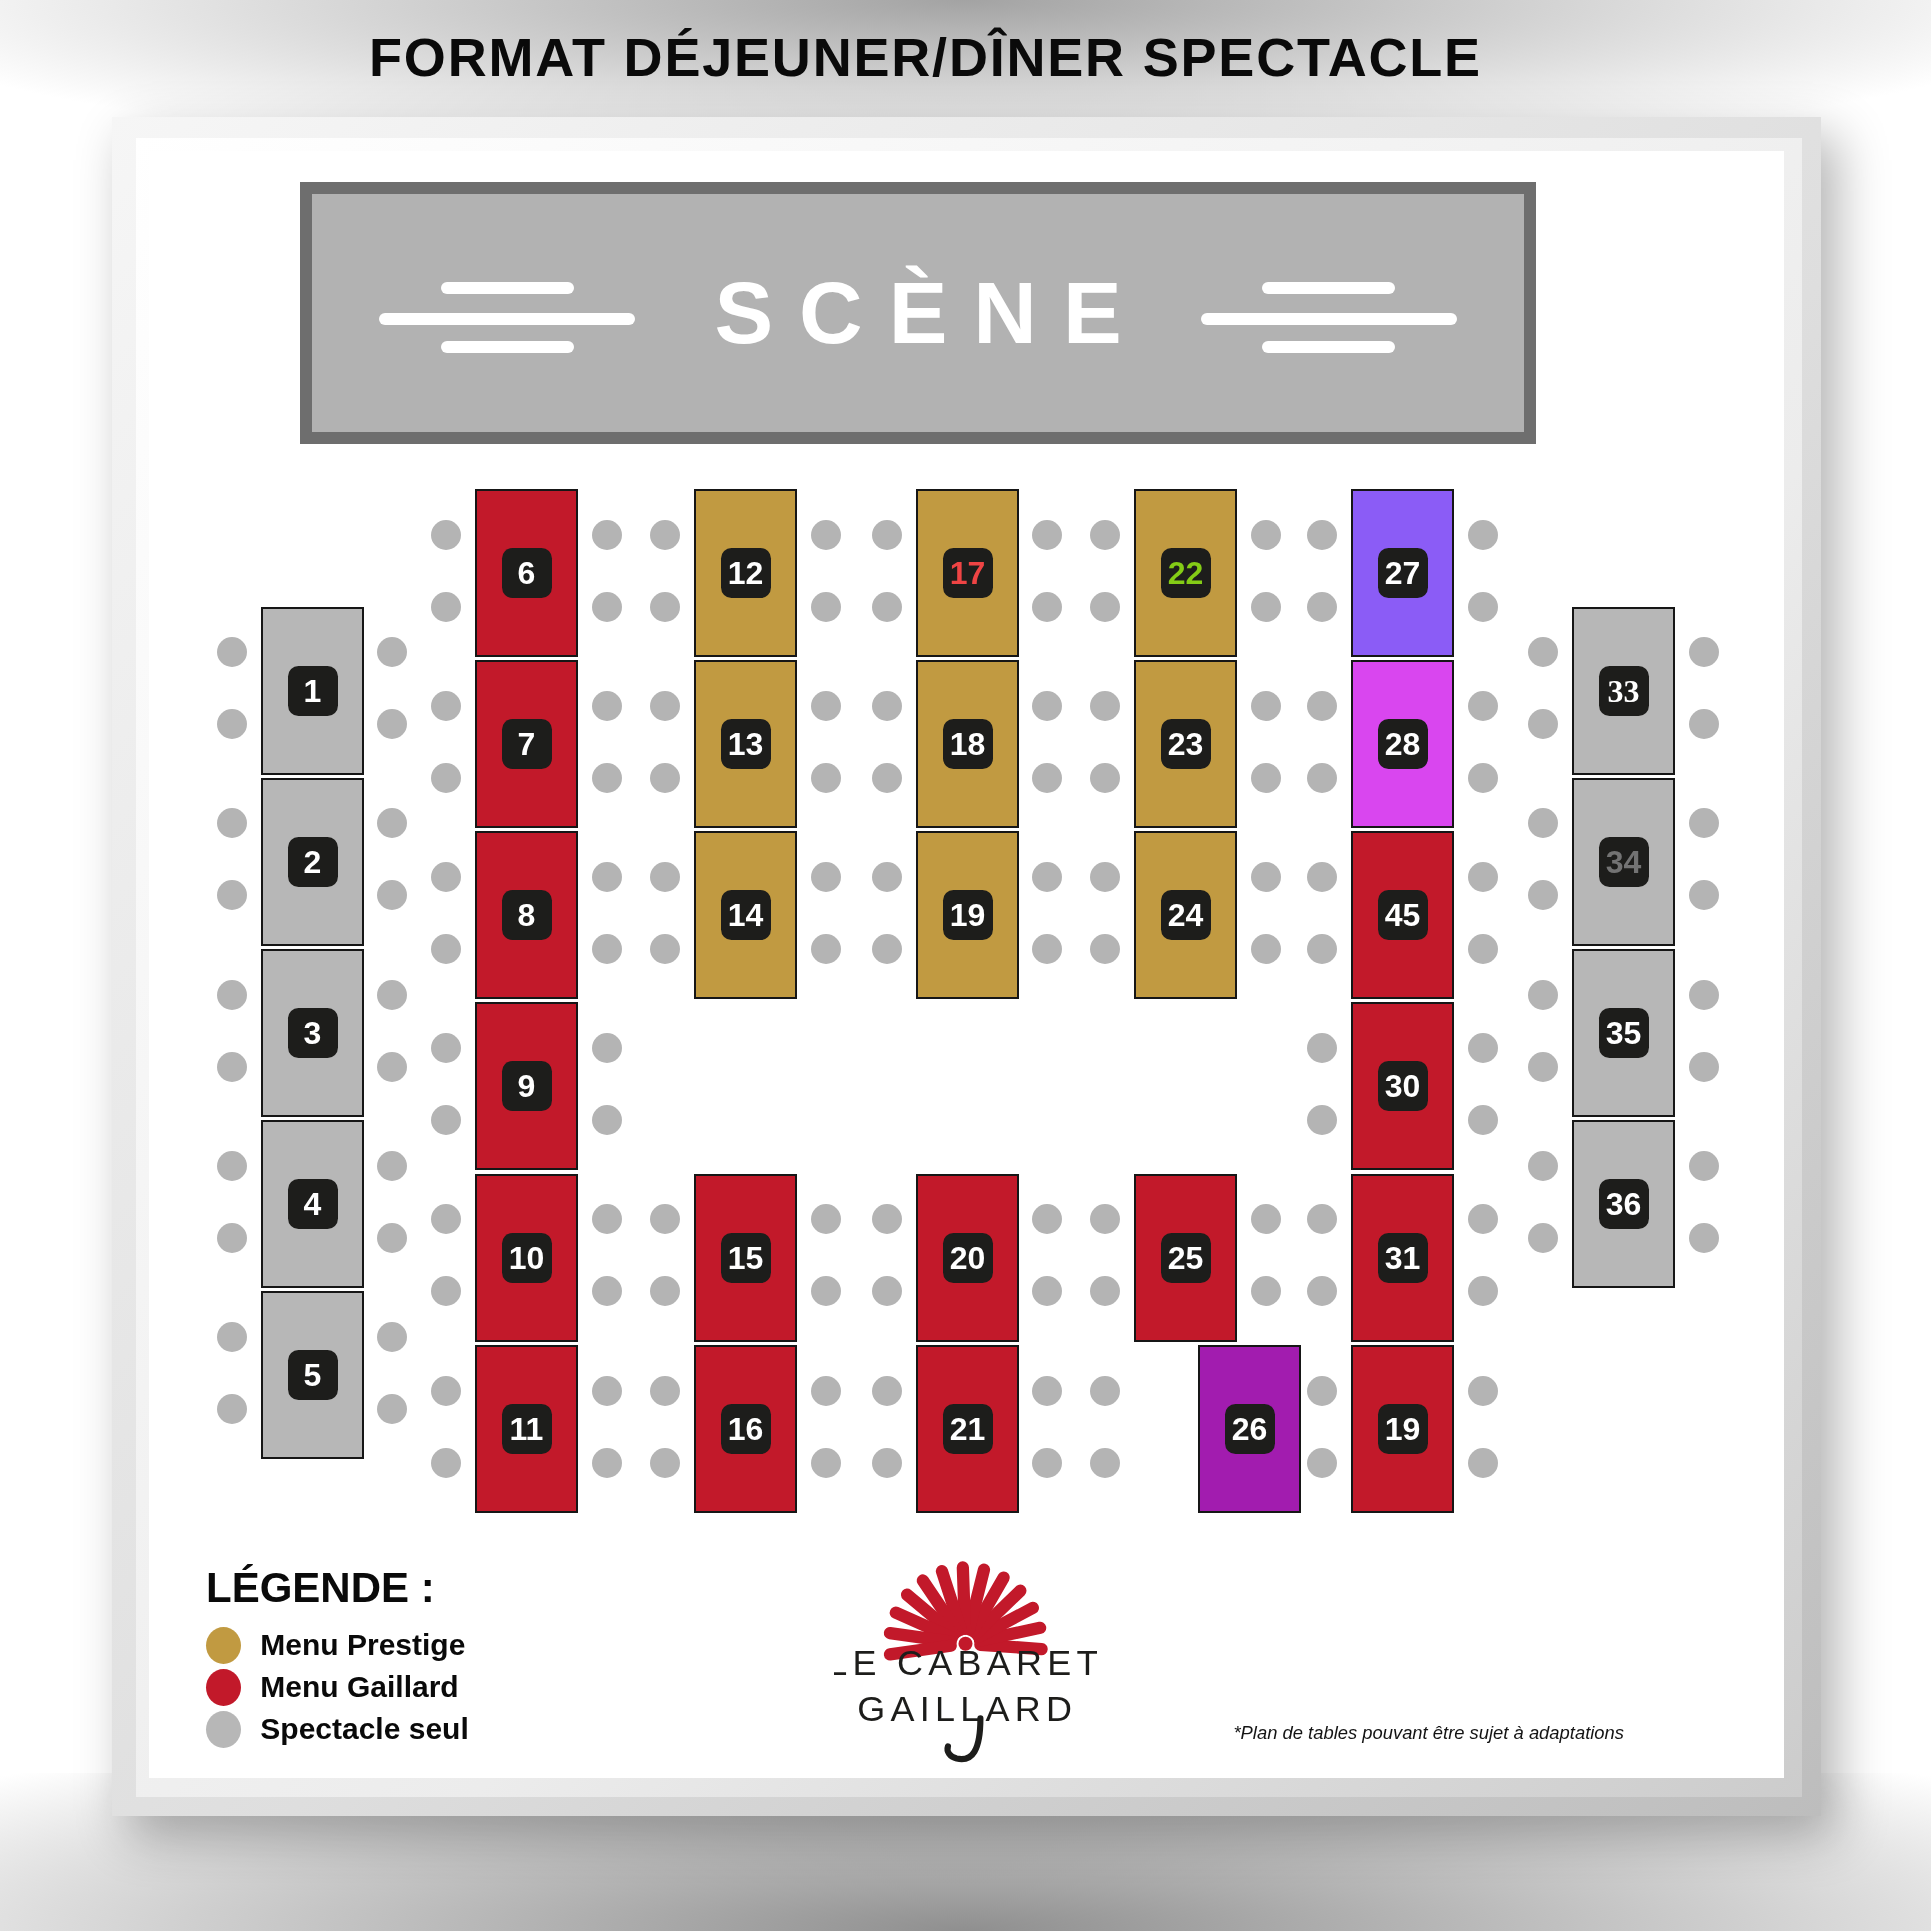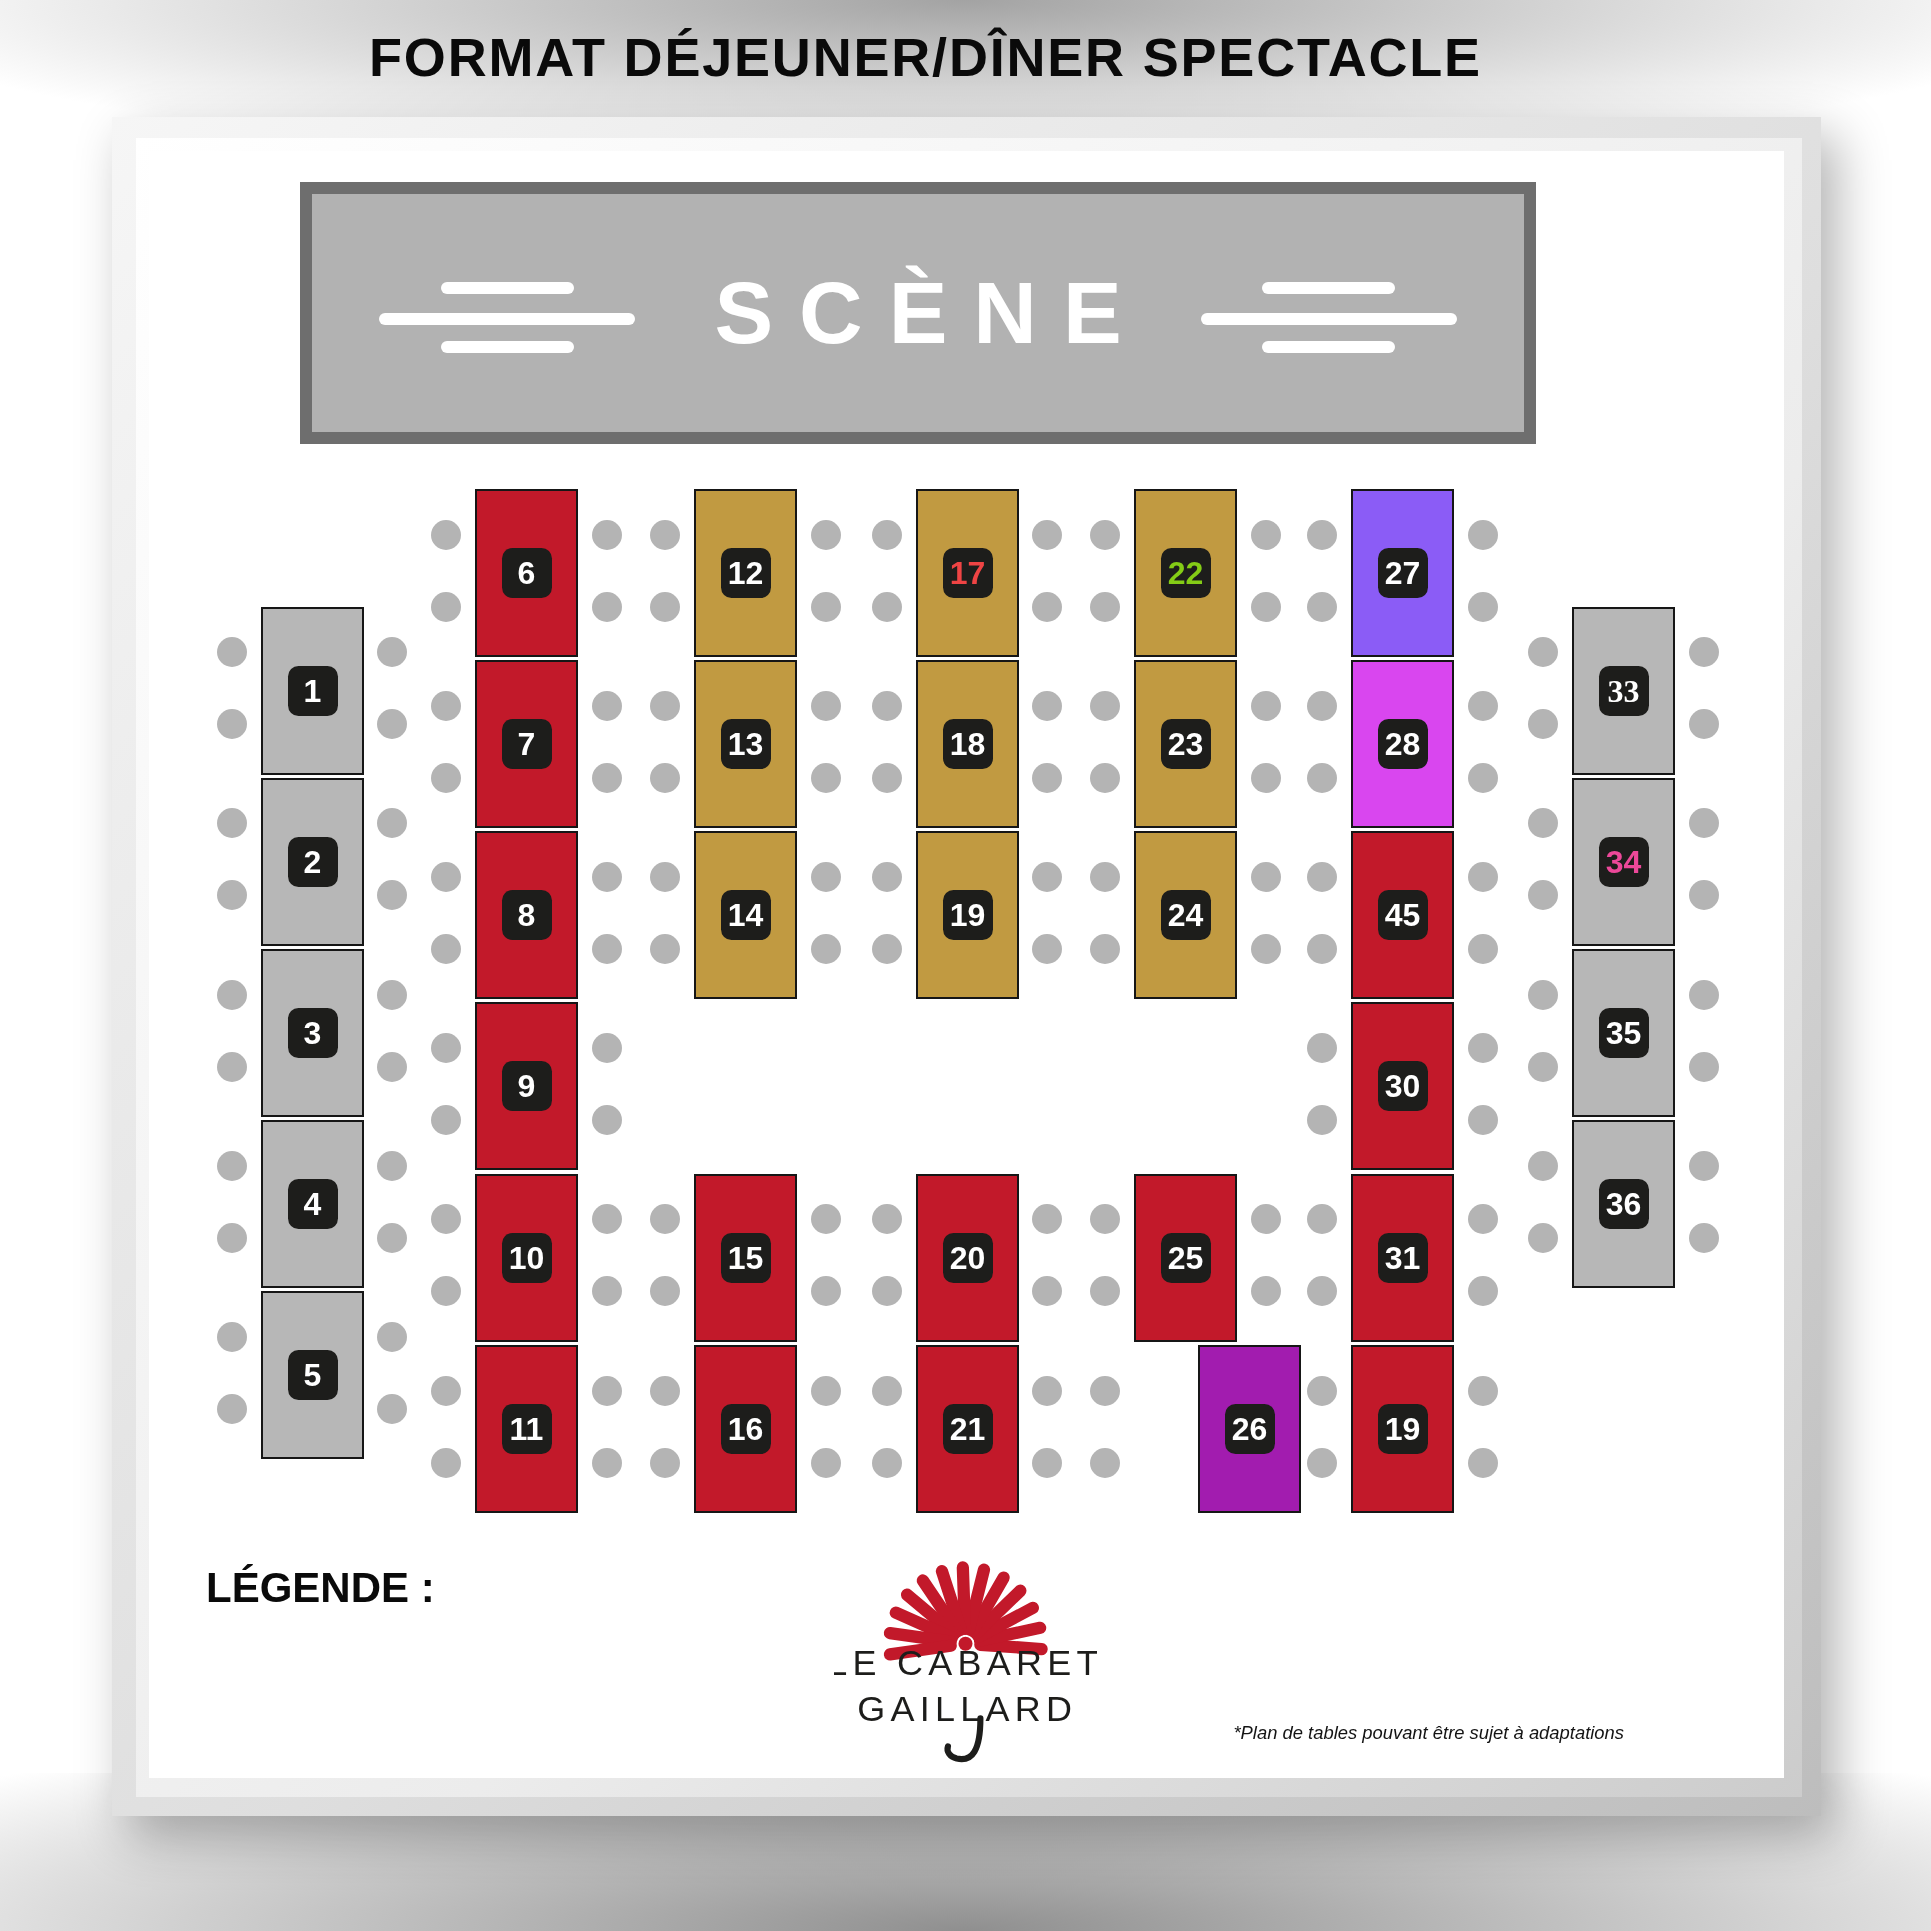--- a/index.html
+++ b/index.html
@@ -333,40 +333,54 @@
     <div class="chair" style="left: 1689px; top: 637px; background: rgb(180, 180, 180);"></div>
     <div class="chair" style="left: 1689px; top: 709px; background: rgb(180, 180, 180);"></div>
     <div class="table" style="left: 1572px; top: 607px; background: rgb(183, 183, 183);">
       <div class="badge" style="background: rgb(29, 29, 27); color: rgb(255, 255, 255); font-family: Liberation Serif, serif;">33</div>
     </div>
     <div class="chair" style="left: 1528px; top: 808px; background: rgb(180, 180, 180);"></div>
     <div class="chair" style="left: 1528px; top: 880px; background: rgb(180, 180, 180);"></div>
     <div class="chair" style="left: 1689px; top: 808px; background: rgb(180, 180, 180);"></div>
     <div class="chair" style="left: 1689px; top: 880px; background: rgb(180, 180, 180);"></div>
     <div class="table" style="left: 1572px; top: 778px; background: rgb(183, 183, 183);">
-      <div class="badge" style="background: rgb(29, 29, 27); color: #ec4899;">34</div>
+      <div class="badge" style="background: rgb(29, 29, 27); color: #737373;">34</div>
     </div>
     <div class="chair" style="left: 1528px; top: 980px; background: rgb(180, 180, 180);"></div>
     <div class="chair" style="left: 1528px; top: 1052px; background: rgb(180, 180, 180);"></div>
     <div class="chair" style="left: 1689px; top: 980px; background: rgb(180, 180, 180);"></div>
     <div class="chair" style="left: 1689px; top: 1052px; background: rgb(180, 180, 180);"></div>
     <div class="table" style="left: 1572px; top: 949px; background: rgb(183, 183, 183);">
       <div class="badge" style="background: rgb(29, 29, 27); color: rgb(255, 255, 255);">35</div>
     </div>
     <div class="chair" style="left: 1528px; top: 1151px; background: rgb(180, 180, 180);"></div>
     <div class="chair" style="left: 1528px; top: 1223px; background: rgb(180, 180, 180);"></div>
     <div class="chair" style="left: 1689px; top: 1151px; background: rgb(180, 180, 180);"></div>
     <div class="chair" style="left: 1689px; top: 1223px; background: rgb(180, 180, 180);"></div>
     <div class="table" style="left: 1572px; top: 1120px; background: rgb(183, 183, 183);">
       <div class="badge" style="background: rgb(29, 29, 27); color: rgb(255, 255, 255);">36</div>
     </div>
   </div>
 
 <div class="legend">
   <div class="legend-heading">LÉGENDE :</div>
+  <div id="legend-items">
+      <div class="legend-item">
+        <span class="legend-swatch" style="background: rgb(193, 154, 65);"></span>
+        <span class="legend-label">Menu Prestige</span>
+      </div>
+      <div class="legend-item">
+        <span class="legend-swatch" style="background: rgb(194, 25, 42);"></span>
+        <span class="legend-label">Menu Gaillard</span>
+      </div>
+      <div class="legend-item">
+        <span class="legend-swatch" style="background: rgb(183, 183, 183);"></span>
+        <span class="legend-label">Spectacle seul</span>
+      </div>
+    </div>
 </div>
 
 <div class="logo">
   <svg width="263" height="255" viewBox="0 0 300 290">
     <g id="fan">
         <rect x="10" y="-7" width="84" height="14" rx="7" fill="#c2192a" transform="translate(150 127) rotate(4)"></rect>
         <rect x="10" y="-7" width="84" height="14" rx="7" fill="#c2192a" transform="translate(150 127) rotate(-12)"></rect>
         <rect x="10" y="-7" width="84" height="14" rx="7" fill="#c2192a" transform="translate(150 127) rotate(-28)"></rect>
         <rect x="10" y="-7" width="84" height="14" rx="7" fill="#c2192a" transform="translate(150 127) rotate(-44)"></rect>
         <rect x="10" y="-7" width="84" height="14" rx="7" fill="#c2192a" transform="translate(150 127) rotate(-60)"></rect>

